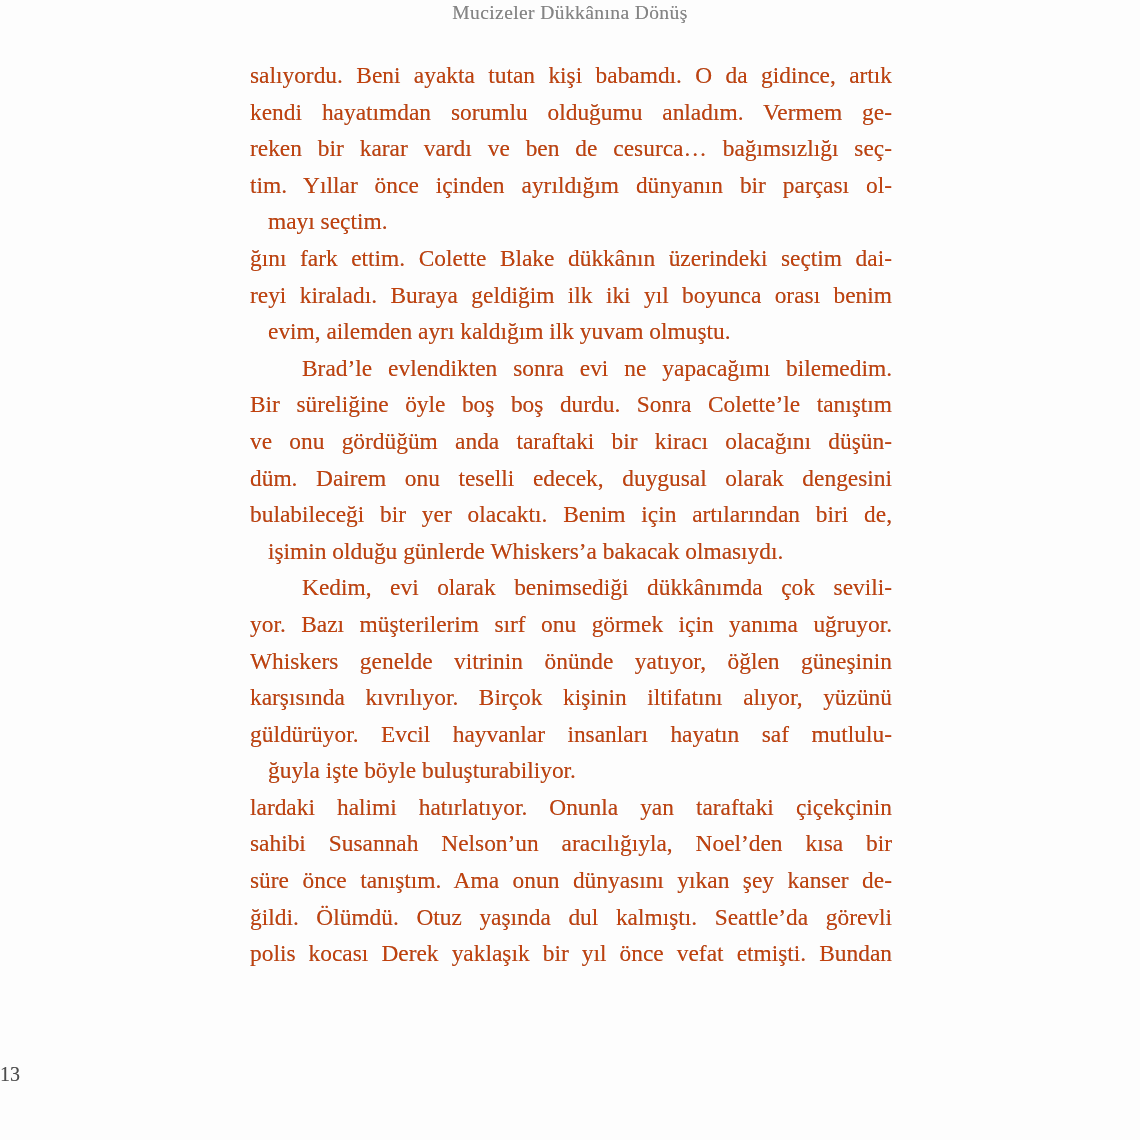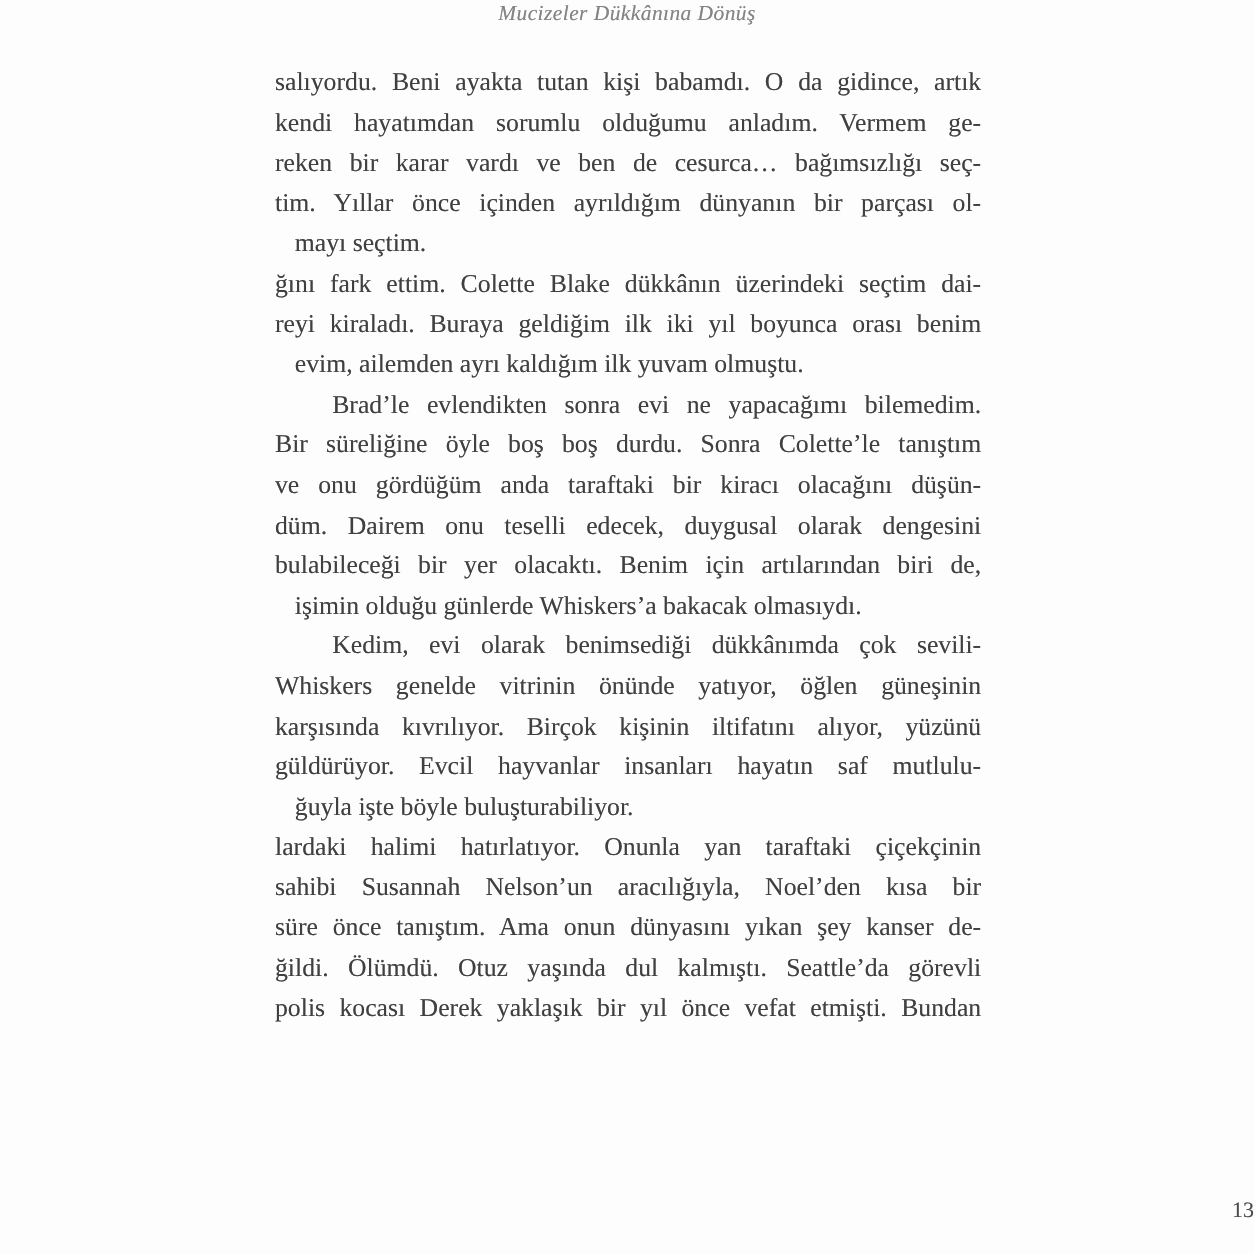--- a/index.html
+++ b/index.html
@@ -11,47 +11,46 @@
   }
   .book-page {
     position: relative;
     width: 1140px; height: 1140px;
     background: #fdfdfd;
   }
   .running-header {
     position: absolute;
     top: 2px; left: 0; width: 1140px;
     text-align: center;
-    font-style: italic;
     font-size: 19.5px;
     letter-spacing: 0.4px;
     color: #848484;
     text-shadow: 0 0 0.6px rgba(130,130,130,0.55);
   }
   .text-block {
     position: absolute;
     top: 57px; left: 250px;
     width: 642px;
     font-size: 23.4px;
     line-height: 36.6px;
-    color: #404040;
+    color: #c2410c;
     text-shadow: 0 0 0.6px rgba(55,55,55,0.45);
   }
   .paragraph { display: block; }
   .line {
     white-space: nowrap;
     text-align: justify;
     text-align-last: justify;
   }
   .line.para-end { text-align-last: left; margin-left: 18px; }
   .line.indent { text-indent: 52px; }
   .page-number {
     position: absolute;
-    top: 1089px; left: 0; width: 1140px;
-    text-align: right;
+    top: 1063px; left: 0; width: 1140px;
+    text-align: left;
     font-size: 20px;
     color: #4e4e4e;
     text-shadow: 0 0 0.6px rgba(70,70,70,0.5);
   }
 </style>
 </head>
 <body>
 
 <div class="book-page">
   <div class="running-header">Mucizeler Dükkânına Dönüş</div>
@@ -72,20 +71,21 @@
       <div class="paragraph">
         <div class="line indent">Brad’le evlendikten sonra evi ne yapacağımı bilemedim.</div>
         <div class="line">Bir süreliğine öyle boş boş durdu. Sonra Colette’le tanıştım</div>
         <div class="line">ve onu gördüğüm anda taraftaki bir kiracı olacağını düşün-</div>
         <div class="line">düm. Dairem onu teselli edecek, duygusal olarak dengesini</div>
         <div class="line">bulabileceği bir yer olacaktı. Benim için artılarından biri de,</div>
         <div class="line para-end">işimin olduğu günlerde Whiskers’a bakacak olmasıydı.</div>
       </div>
       <div class="paragraph">
         <div class="line indent">Kedim, evi olarak benimsediği dükkânımda çok sevili-</div>
+        <div class="line">yor. Bazı müşterilerim sırf onu görmek için yanıma uğruyor.</div>
         <div class="line">Whiskers genelde vitrinin önünde yatıyor, öğlen güneşinin</div>
         <div class="line">karşısında kıvrılıyor. Birçok kişinin iltifatını alıyor, yüzünü</div>
         <div class="line">güldürüyor. Evcil hayvanlar insanları hayatın saf mutlulu-</div>
         <div class="line para-end">ğuyla işte böyle buluşturabiliyor.</div>
       </div>
       <div class="paragraph">
         <div class="line">lardaki halimi hatırlatıyor. Onunla yan taraftaki çiçekçinin</div>
         <div class="line">sahibi Susannah Nelson’un aracılığıyla, Noel’den kısa bir</div>
         <div class="line">süre önce tanıştım. Ama onun dünyasını yıkan şey kanser de-</div>
         <div class="line">ğildi. Ölümdü. Otuz yaşında dul kalmıştı. Seattle’da görevli</div>

